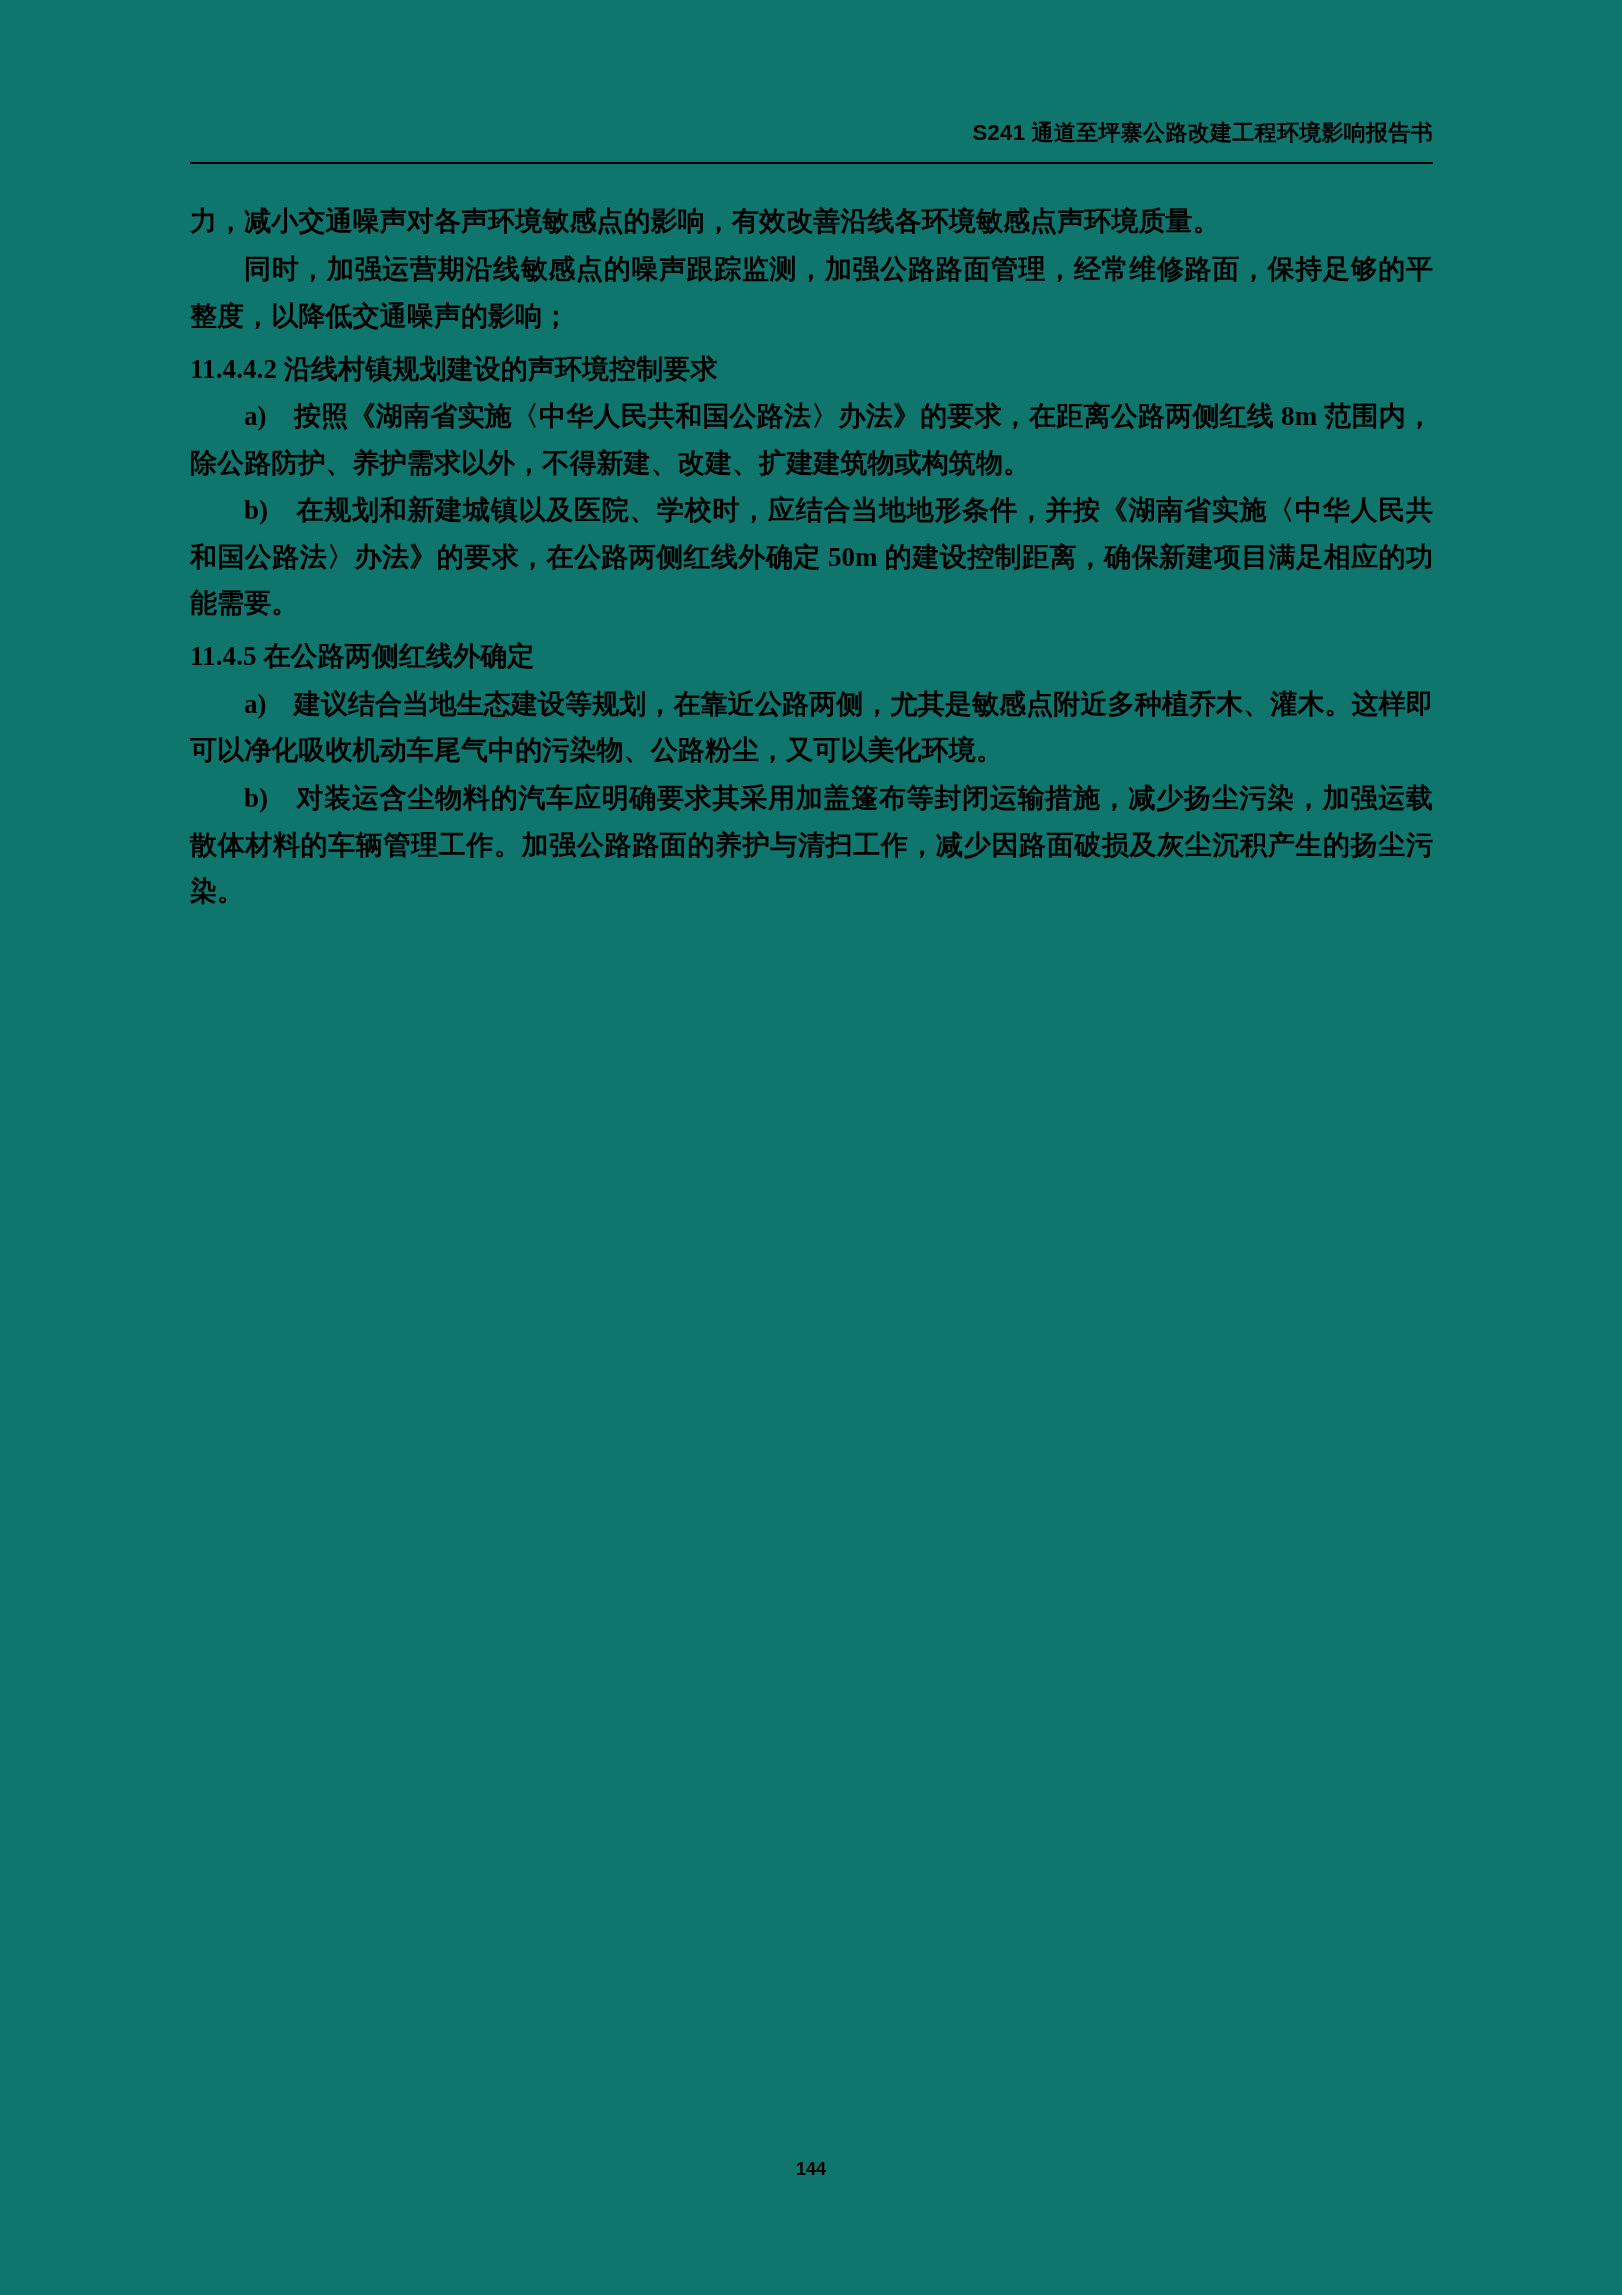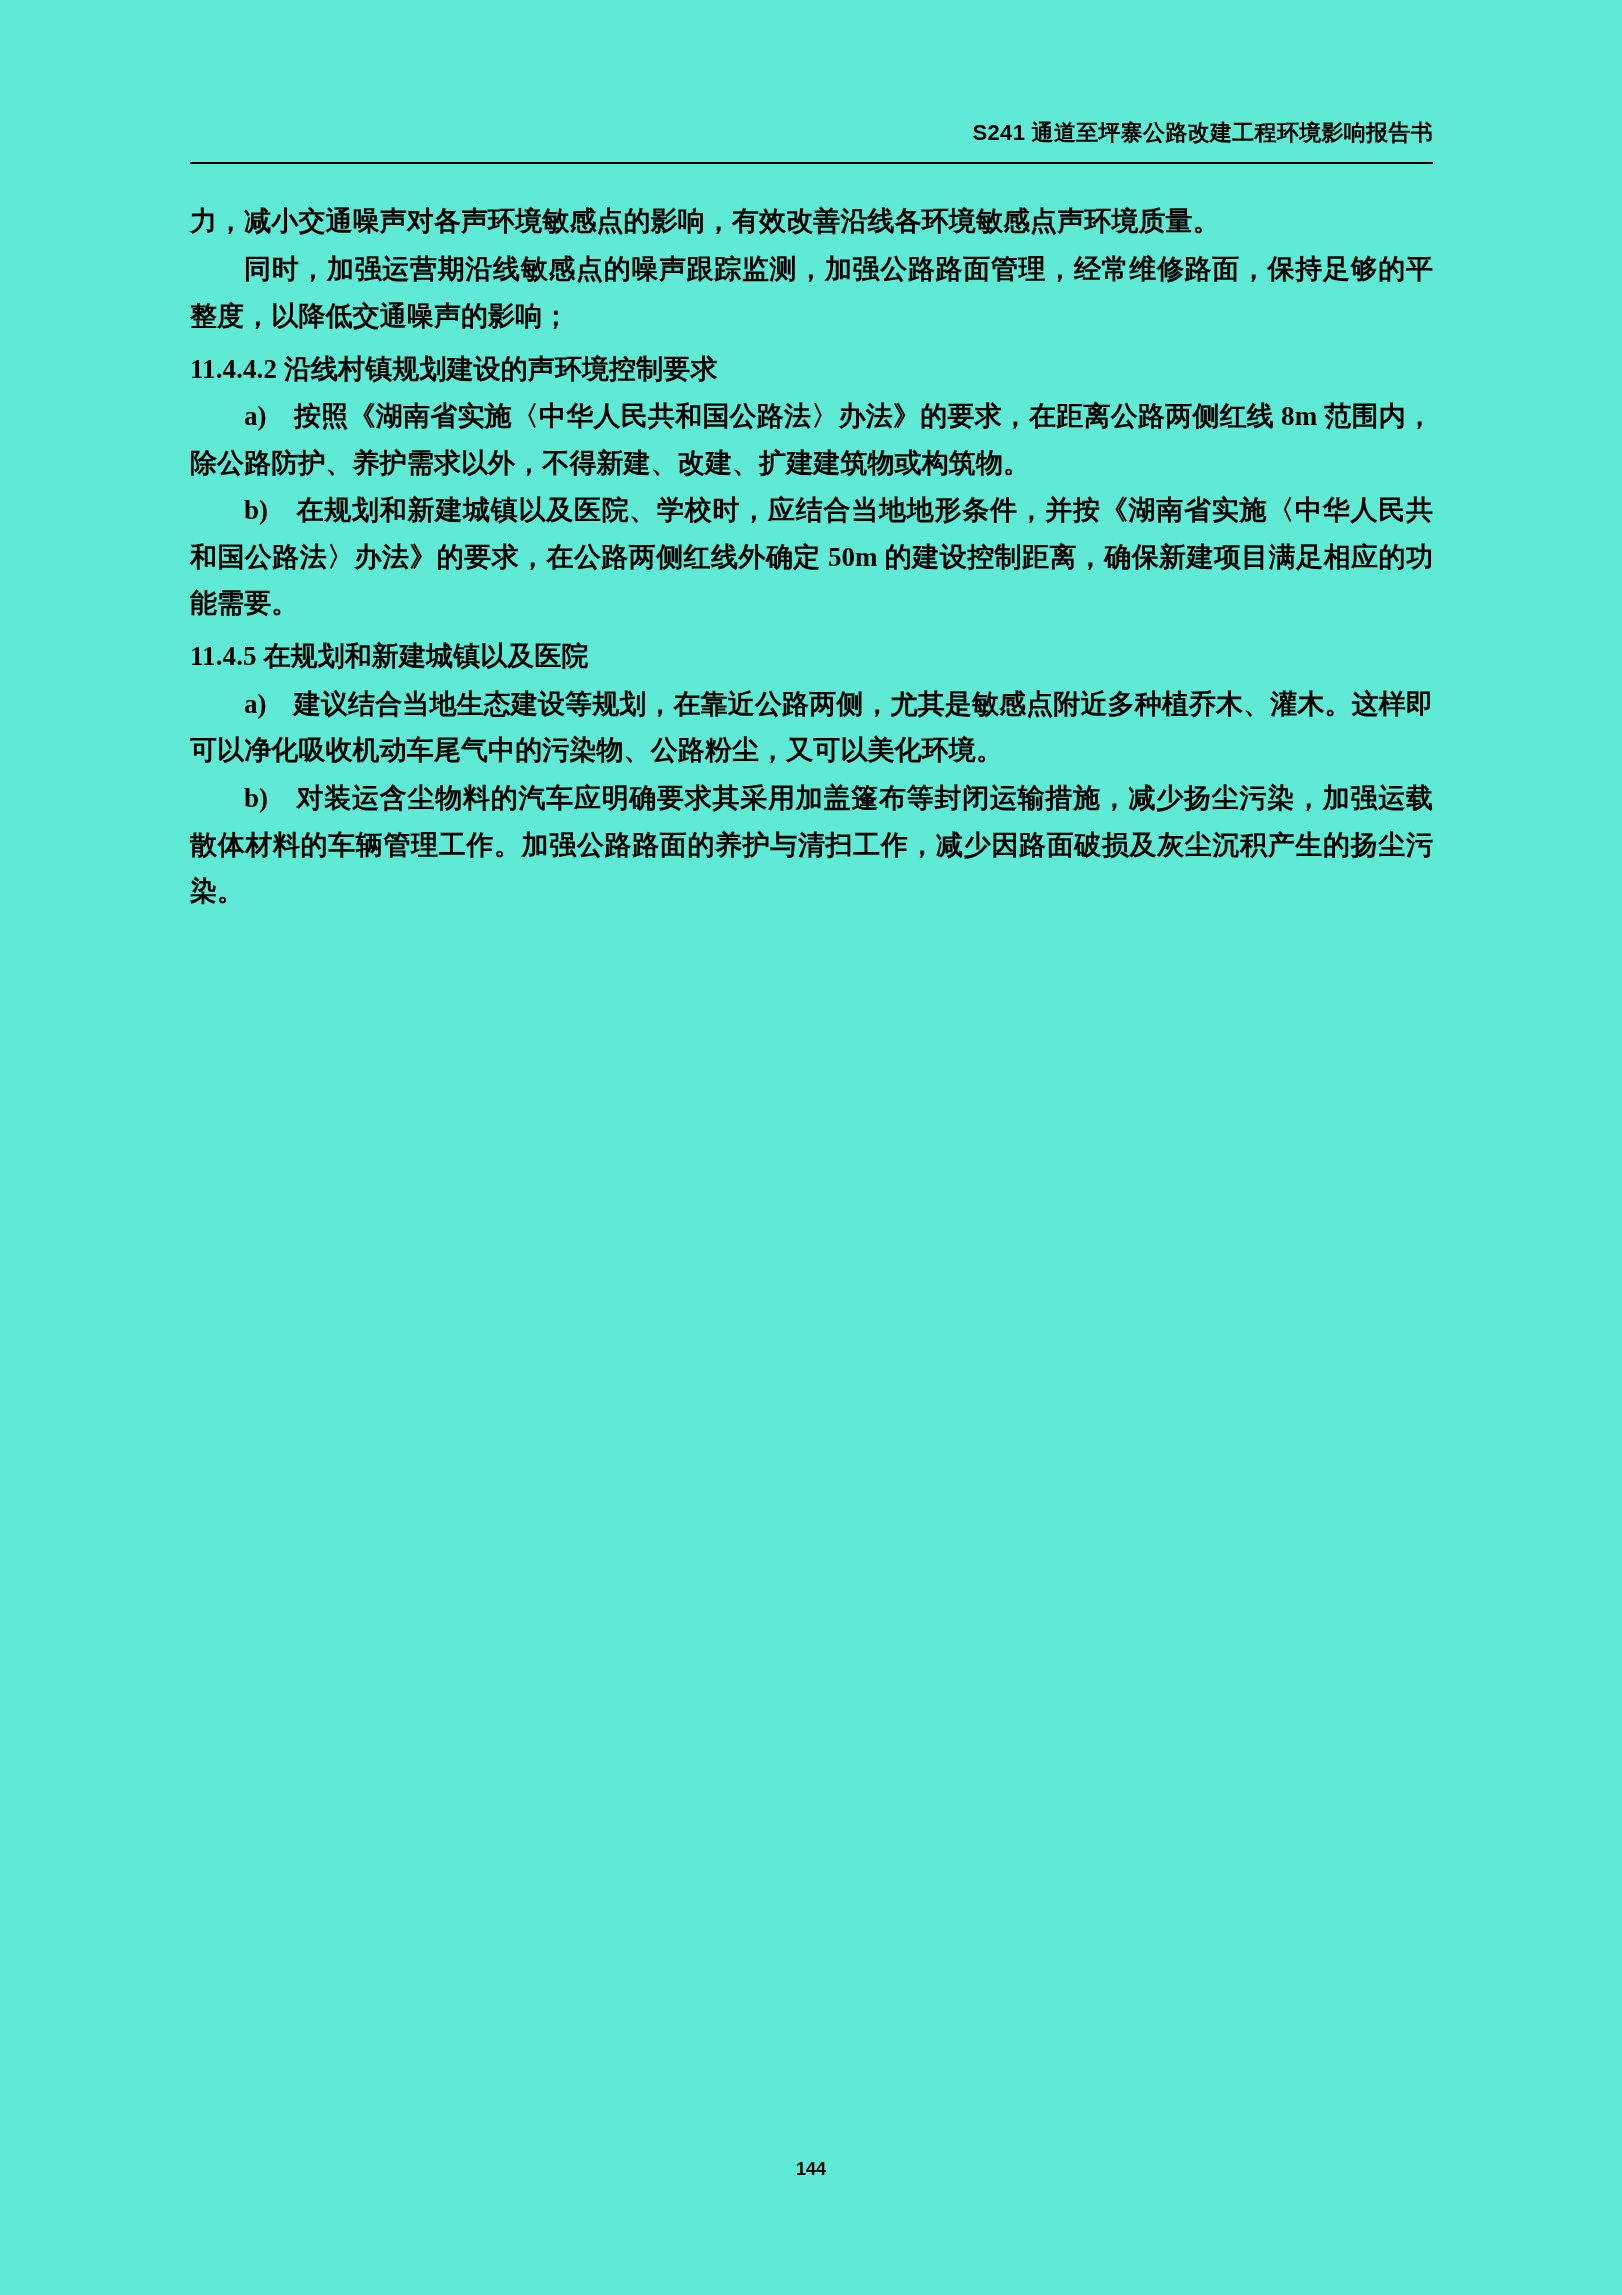--- a/index.html
+++ b/index.html
@@ -9,21 +9,21 @@
   }
   body {
     font-family: "Liberation Serif", "DejaVu Serif", serif;
     color: #000000;
   }
   .page {
     position: relative;
     width: 1622px;
     height: 2295px;
     margin: 0 auto;
-    background: #5eead4;
+    background: #0f766e;
     box-sizing: border-box;
     padding: 16px;
     overflow: hidden;
   }
   .content {
     position: absolute;
     left: 190px;
     top: 118px;
     width: 1243px;
   }
@@ -93,21 +93,21 @@
       <p>力，减小交通噪声对各声环境敏感点的影响，有效改善沿线各环境敏感点声环境质量。</p>
 
       <p class="indent">同时，加强运营期沿线敏感点的噪声跟踪监测，加强公路路面管理，经常维修路面，保持足够的平整度，以降低交通噪声的影响；</p>
 
       <p class="heading">11.4.4.2 沿线村镇规划建设的声环境控制要求</p>
 
       <p class="hang">a)　按照《湖南省实施〈中华人民共和国公路法〉办法》的要求，在距离公路两侧红线 8m 范围内，除公路防护、养护需求以外，不得新建、改建、扩建建筑物或构筑物。</p>
 
       <p class="hang">b)　在规划和新建城镇以及医院、学校时，应结合当地地形条件，并按《湖南省实施〈中华人民共和国公路法〉办法》的要求，在公路两侧红线外确定 50m 的建设控制距离，确保新建项目满足相应的功能需要。</p>
 
-      <p class="heading">11.4.5 在规划和新建城镇以及医院</p>
+      <p class="heading">11.4.5 在公路两侧红线外确定</p>
 
       <p class="hang">a)　建议结合当地生态建设等规划，在靠近公路两侧，尤其是敏感点附近多种植乔木、灌木。这样即可以净化吸收机动车尾气中的污染物、公路粉尘，又可以美化环境。</p>
 
       <p class="hang">b)　对装运含尘物料的汽车应明确要求其采用加盖篷布等封闭运输措施，减少扬尘污染，加强运载散体材料的车辆管理工作。加强公路路面的养护与清扫工作，减少因路面破损及灰尘沉积产生的扬尘污染。</p>
 
     </div>
   </div>
 
   <div class="pageno">144</div>
 

